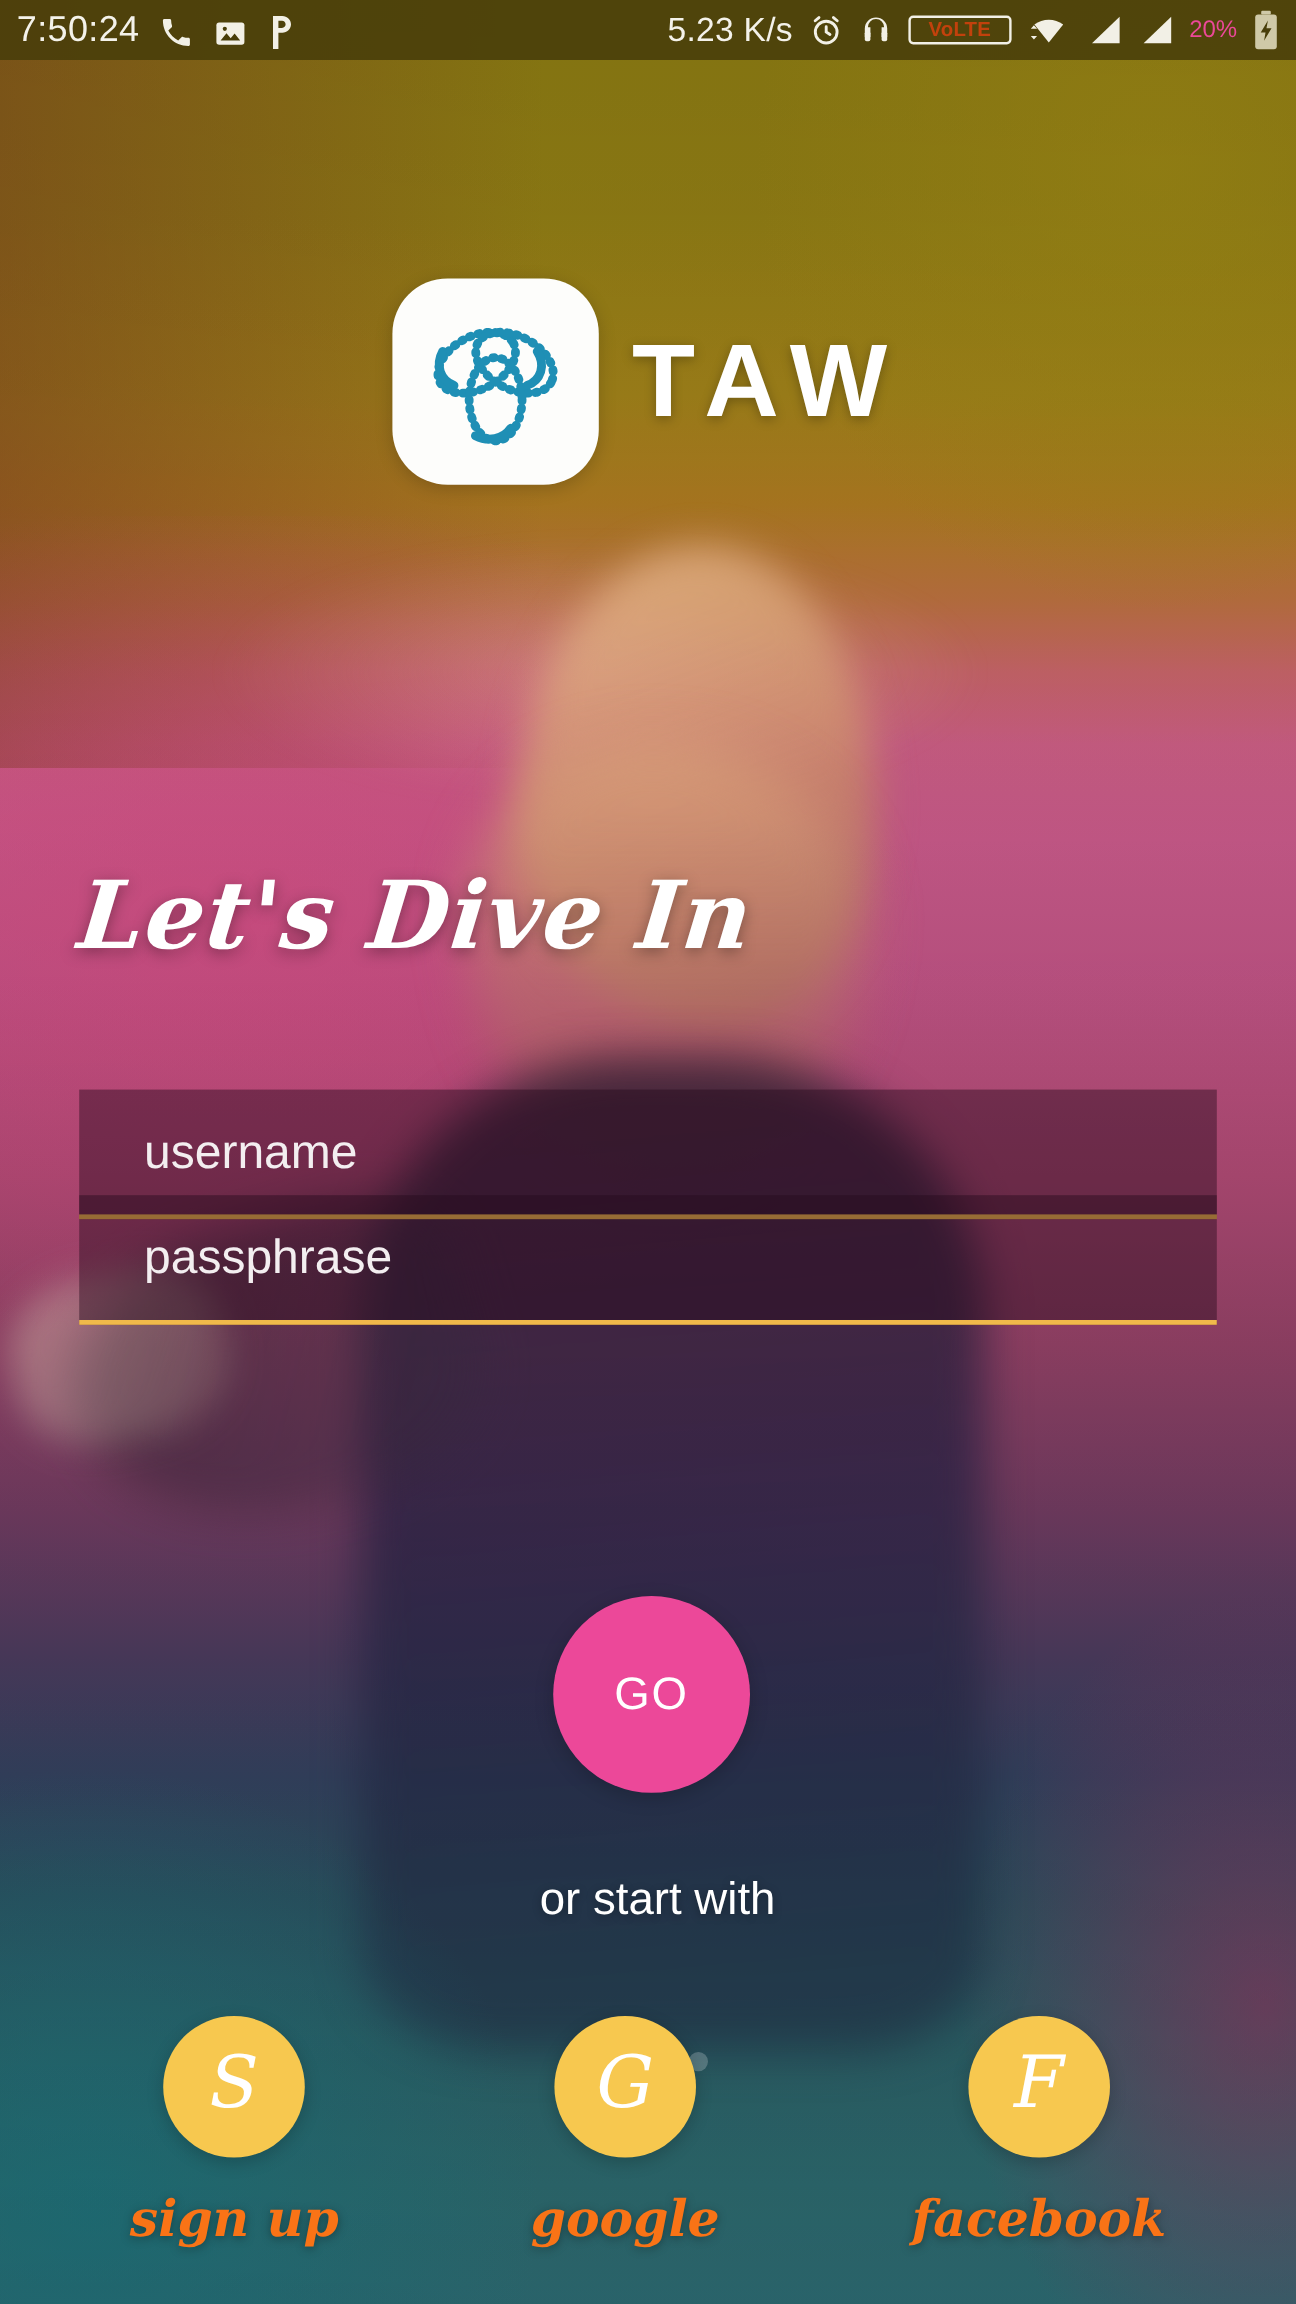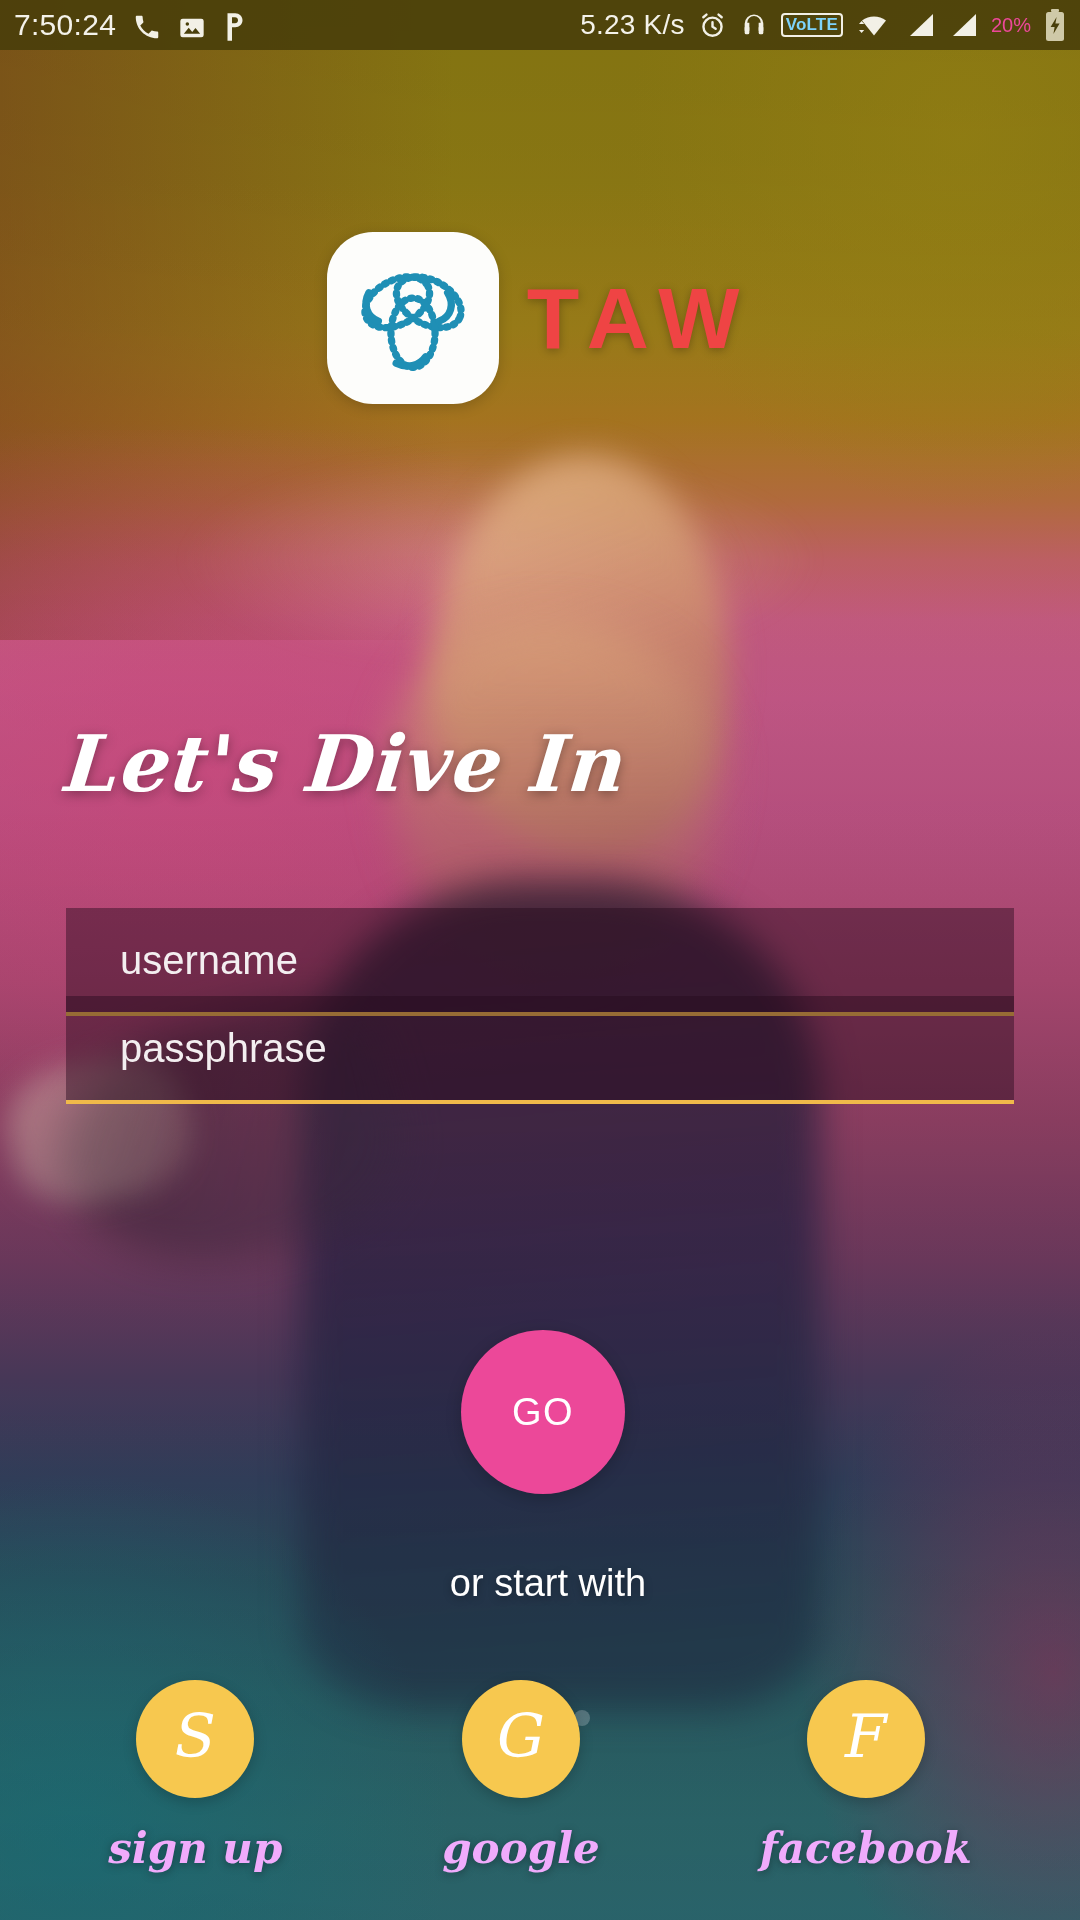--- a/index.html
+++ b/index.html
@@ -128,41 +128,41 @@
     z-index:50;
   }
   .sb-left { display:flex; align-items:flex-end; gap:16px; }
   .sb-time { font-size:30px; letter-spacing:.3px; color:#f4f2ea; }
   .sb-right { margin-left:auto; display:flex; align-items:center; gap:13px; }
   .sb-speed { font-size:28px; color:#f4f2ea; letter-spacing:.2px;text-align:right; }
   .sb-ico { display:flex; align-items:center; justify-content:center; }
   .sb-ico svg { display:block; }
   .volte-box {
     border:2px solid #f2f0e6; border-radius:4px;
-    padding:1px 3px; font-size:17px; font-weight:bold;
-    line-height:1.05; letter-spacing:.2px; color:#7dd3fc;
+    padding:1px 15px; font-size:17px; font-weight:bold;
+    line-height:1.05; letter-spacing:.2px; color:#c2410c;
   }
   .sb-batt-pct { font-size:20px; color:#ec4899; }
 
   
   .logo-row {
     position:absolute; left:0; top:232px; width:1080px;
     display:flex; align-items:center; justify-content:center;
     gap:28px; z-index:20;
   }
   .logo-tile {
     width:172px; height:172px;
     background:#fdfdfb;
     border-radius:46px;
     display:flex; align-items:center; justify-content:center;
     box-shadow:0 3px 14px rgba(0,0,0,.18);
   }
   .logo-tile svg { display:block; }
   .brand-word {
-    color:#ef4444;
+    color:#ffffff;
     font-size:86px;
     font-weight:bold;
     letter-spacing:14px;
     text-shadow:0 2px 10px rgba(0,0,0,.28);
     line-height:1;
   }
 
   
   .headline {
     position:absolute; left:66px; top:718px;
@@ -243,21 +243,21 @@
   .social-glyph {
     font-family:"DejaVu Serif", serif;
     font-style:italic;
     font-size:60px; color:#ffffff; line-height:1;
     padding-bottom:6px;
   }
   .social-label {
     margin-top:26px;
     font-family:"DejaVu Serif", serif;
     font-style:italic; font-weight:bold;
-    font-size:42px; color:#f0abfc;
+    font-size:42px; color:#f97316;
     text-shadow:0 2px 8px rgba(0,0,0,.35);
   }
 
   .dots {
     position:absolute; left:0; top:1710px; width:1080px;
     display:flex; justify-content:center; gap:26px;
     z-index:15; pointer-events:none;
   }
   .dot { width:16px; height:16px; border-radius:50%; background:rgba(255,255,255,.22); }
 </style>

